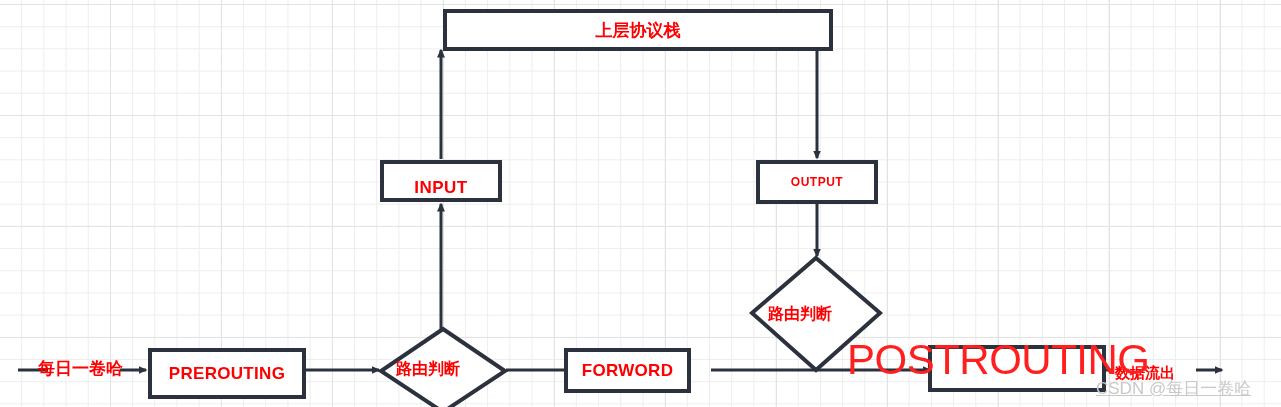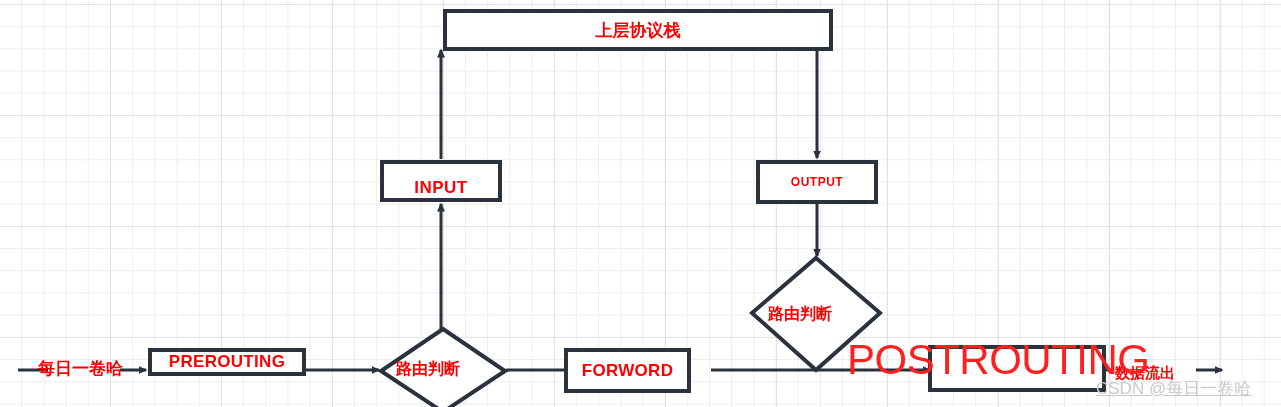--- a/index.html
+++ b/index.html
@@ -82,21 +82,21 @@
     top: 160px;
     width: 122px;
     height: 44px;
     font-size: 12px;
     letter-spacing: 0.5px;
   }
   #box-prerouting {
     left: 148px;
     top: 348px;
     width: 158px;
-    height: 28px;
+    height: 51px;
     font-size: 17px;
     letter-spacing: 0.3px;
   }
   #box-forword {
     left: 564px;
     top: 348px;
     width: 127px;
     height: 45px;
     font-size: 17px;
     letter-spacing: 0.3px;

